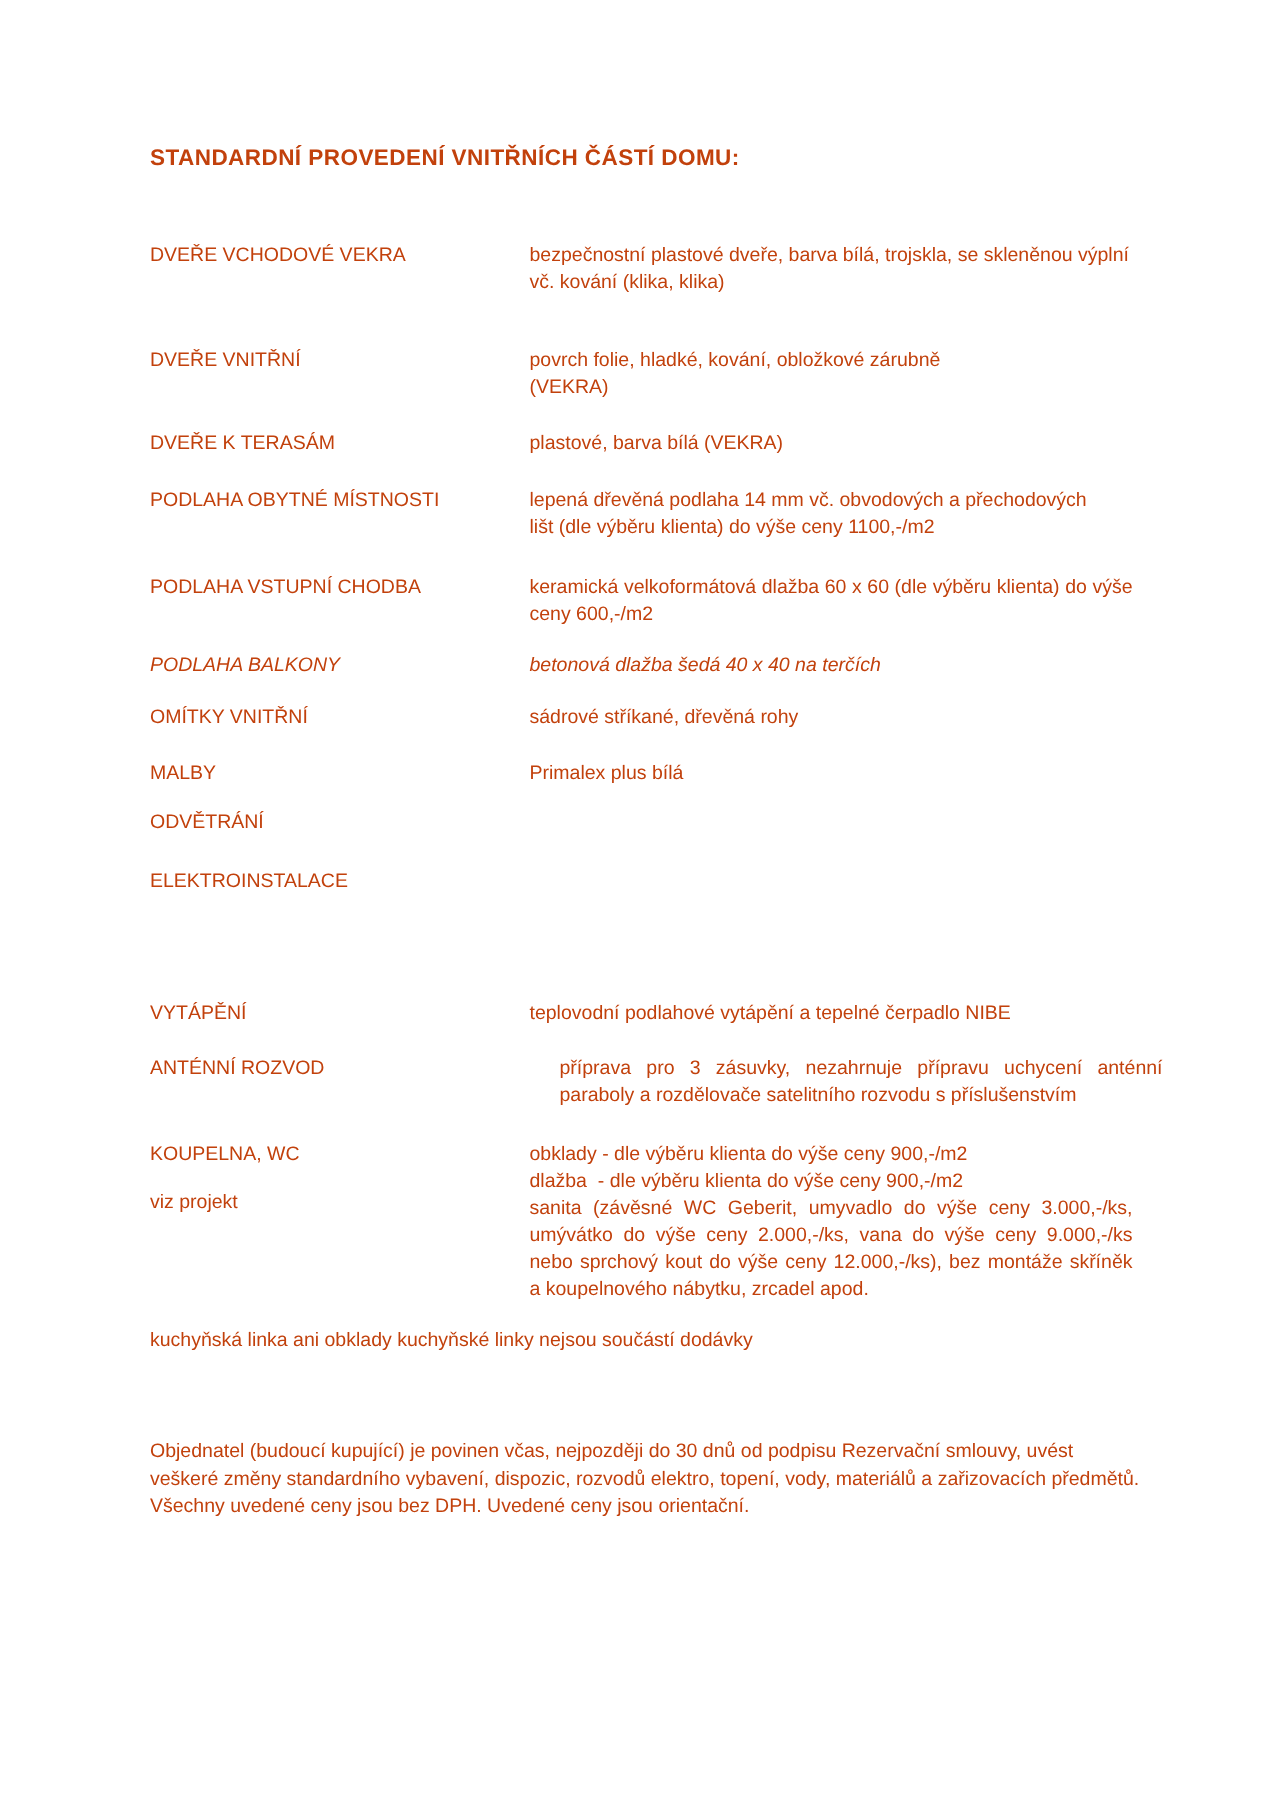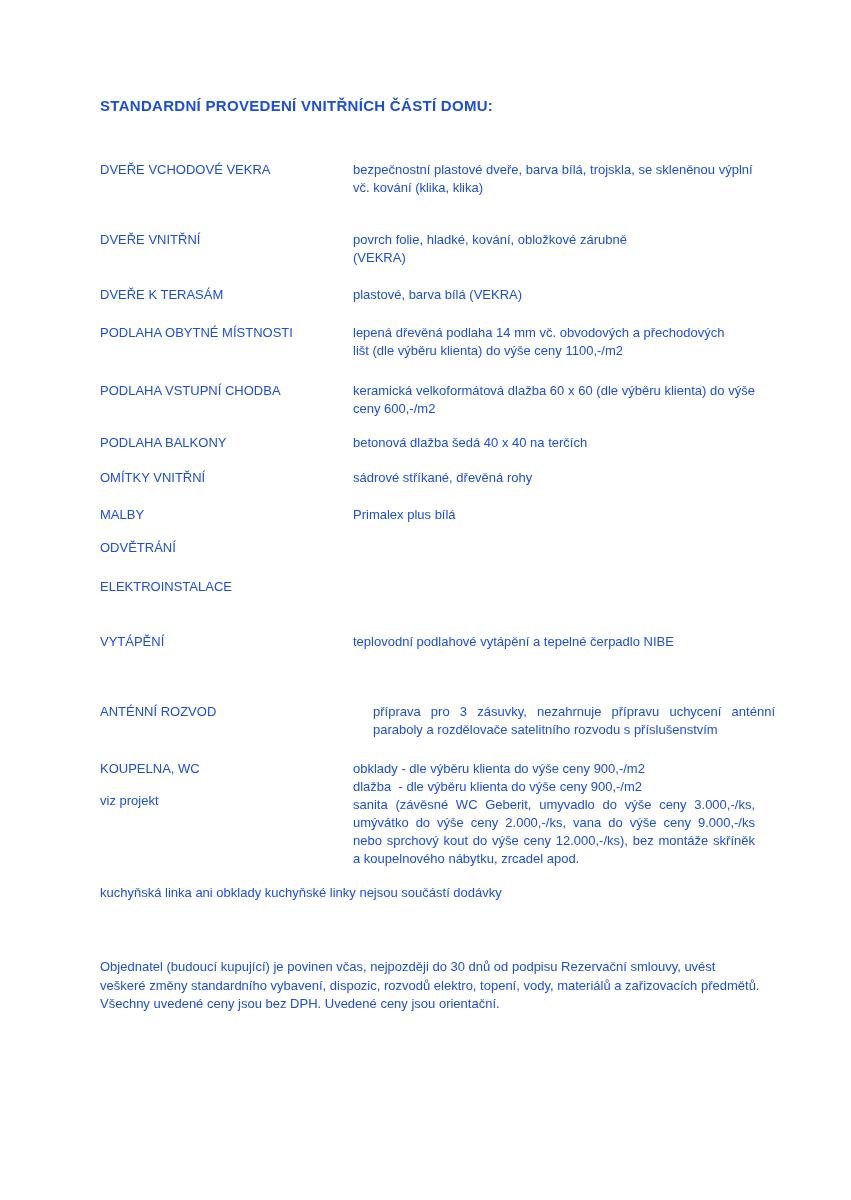--- a/index.html
+++ b/index.html
@@ -6,21 +6,21 @@
     margin: 0;
     padding: 0;
     background: #ffffff;
   }
   .page {
     position: relative;
     width: 851px;
     height: 1200px;
     background: #ffffff;
     font-family: "Liberation Sans", sans-serif;
-    color: #1d4ed8;
+    color: #c2410c;
     overflow: hidden;
   }
   .doc-title {
     position: absolute;
     left: 100px;
     top: 97px;
     font-size: 15px;
     font-weight: bold;
     letter-spacing: 0.3px;
     white-space: nowrap;
@@ -61,26 +61,26 @@
   }
   .footer-note p {
     margin: 0;
   }
   
   .r0  { top: 161px; }
   .r1  { top: 231px; }
   .r2  { top: 286px; }
   .r3  { top: 324px; justify-content: center; }
   .r4  { top: 382px; }
-  .r5  { top: 434px; }
+  .r5  { top: 434px; font-style: italic; }
   .r6  { top: 469px; }
   .r7  { top: 506px; }
   .r8  { top: 539px; flex-direction: column; }
   .r9  { top: 578px; }
-  .r10 { top: 633px; }
+  .r10 { top: 666px; }
   .r11 { top: 703px; gap: 20px; }
   .r12 { top: 760px; }
   .r13 { top: 884px; }
 </style>
 </head>
 <body>
 
 <div class="page">
 
   <div class="doc-title">STANDARDNÍ PROVEDENÍ VNITŘNÍCH ČÁSTÍ DOMU:</div>

